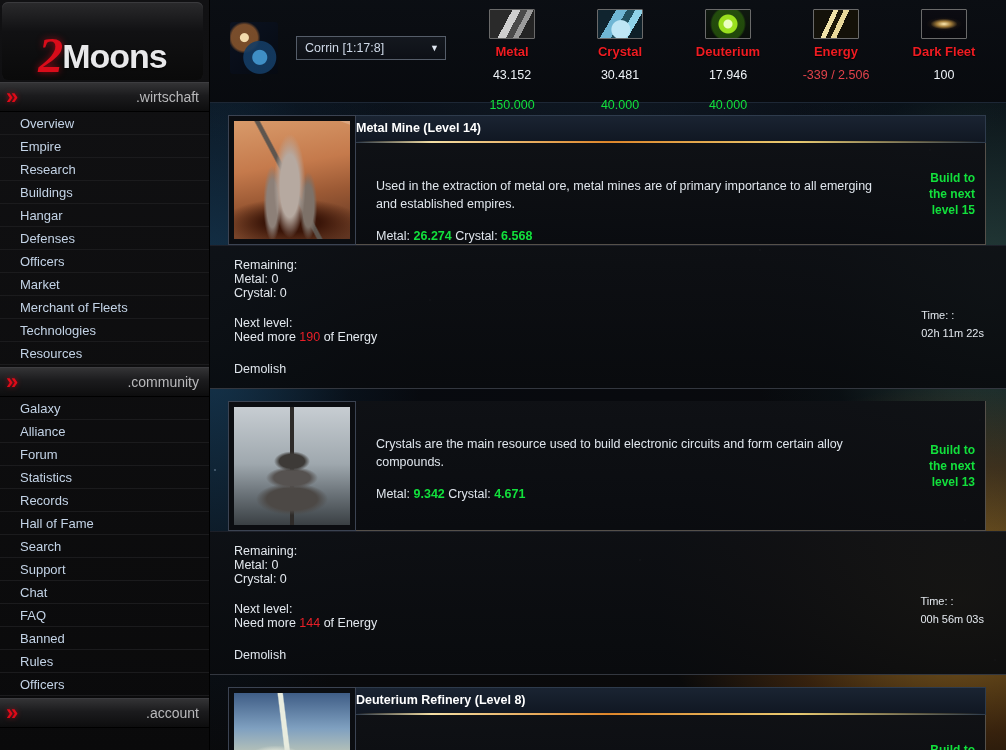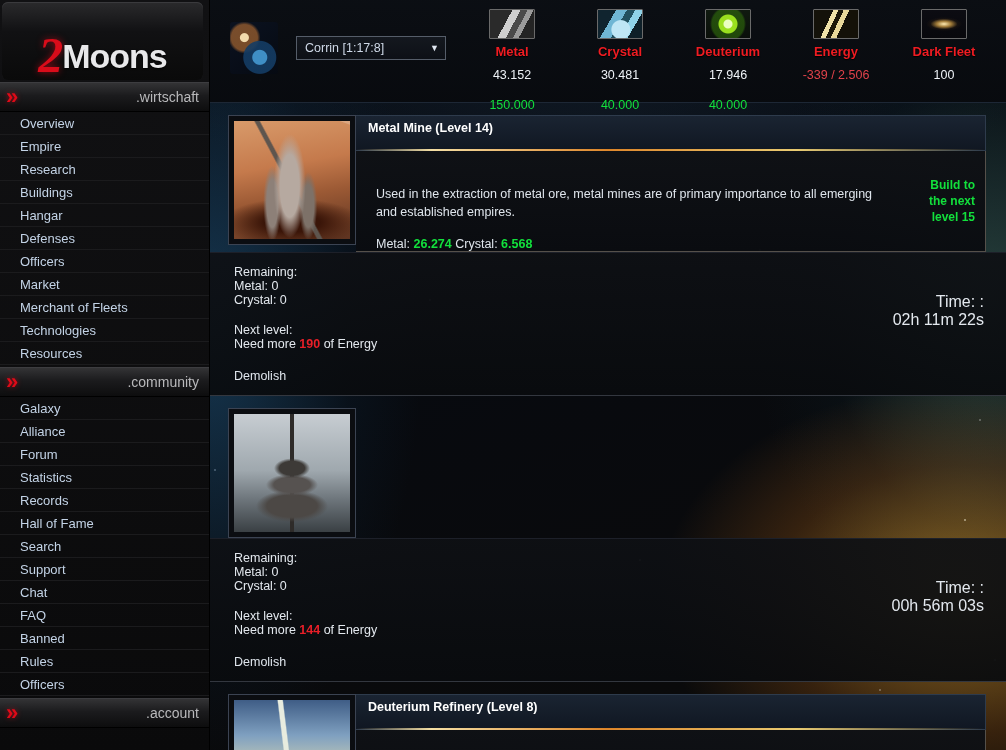--- a/index.html
+++ b/index.html
@@ -191,26 +191,26 @@
   .thumb-deut::after {
     content:""; display:block; width:100%; height:100%;
     background:
       radial-gradient(ellipse 30px 16px at 36% 58%, #dfe4d8 0 60%, rgba(0,0,0,0) 100%),
       linear-gradient(83deg, rgba(0,0,0,0) 44%, #e8ecdf 45% 48%, rgba(0,0,0,0) 49%),
       linear-gradient(180deg, rgba(0,0,0,0) 74%, #2b3a1d 100%);
   }
 
   .b-right { flex:1; display:flex; flex-direction:column; min-width:0; }
   .b-title {
-    height:36px; line-height:24px;
+    height:28px; line-height:24px;
     background: linear-gradient(180deg,#1a2432 0%,#101722 100%);
     border:1px solid #2e3b4c;
     border-left:none;
     color:#ffffff; font-weight:bold; font-size:12.5px;
-    padding-left:12px;
+    padding-left:0;
     position:relative;
   }
   .b-title::after {
     content:""; position:absolute; left:0; right:0; bottom:-1px; height:2px;
     background: linear-gradient(90deg, rgba(255,210,90,0) 0%, rgba(255,232,170,.95) 12%, rgba(255,150,40,.85) 40%, rgba(255,220,120,.9) 70%, rgba(255,160,50,0) 100%);
   }
   .b-body {
     flex:1; position:relative;
     background: linear-gradient(180deg, rgba(15,17,21,.97), rgba(10,12,16,.97));
     border:1px solid #55504a; border-left:none; border-top:none;
@@ -230,25 +230,25 @@
     position:relative;
     margin-left:-18px; margin-right:-20px;
     padding: 12px 28px 12px 24px;
     background: linear-gradient(180deg, rgba(14,16,20,.93), rgba(9,11,14,.93));
     border-top:1px solid #1d2029;
     border-bottom:1px solid #33373f;
     min-height:126px;
   }
   .bb-line { color:#e3e8ee; font-size:12.5px; line-height:14px; }
   .bb-gap { height:16px; }
-  .bb-need .n { color:#e81f28; font-weight:bold; }
+  .bb-need .n { color:#e81f28; font-weight:normal; }
   .bb-demolish { margin-top:18px; color:#dfe5ec; font-size:12.5px; cursor:pointer; }
   .bb-time {
-    position:absolute; right:22px; top:40px;
-    text-align:right; color:#e3e8ee; font-size:16px; line-height:18px;
+    position:absolute; right:22px; top:60px;
+    text-align:left; color:#e3e8ee; font-size:11px; line-height:18px;
   }
 </style>
 </head>
 <body>
 
 <div id="page">
   <div id="stars"></div>
 
   <div id="sidebar">
     <div class="logo-box">
@@ -370,20 +370,25 @@
             <div>02h 11m 22s</div>
           </div>
         </div>
       </div>
       <div class="building">
         <div class="b-top">
           <div class="b-thumb-wrap">
             <div class="b-thumb thumb-crystal"></div>
           </div>
           <div class="b-right">
+            <div class="b-body">
+              <div class="b-desc">Crystals are the main resource used to build electronic circuits and form certain alloy compounds.</div>
+              <div class="b-cost"><span>Metal:</span> <b>9.342</b> <span>Crystal:</span> <b>4.671</b></div>
+              <div class="b-build">Build to the next level 13</div>
+            </div>
           </div>
         </div>
         <div class="b-bottom">
           <div class="bb-line">Remaining:</div>
           <div class="bb-line"><span>Metal: 0</span></div>
           <div class="bb-line"><span>Crystal: 0</span></div>
           <div class="bb-gap"></div>
           <div class="bb-line">Next level:</div>
           <div class="bb-line bb-need"><span>Need more</span> <span class="n">144</span> <span>of Energy</span></div>
           <div class="bb-demolish">Demolish</div>

